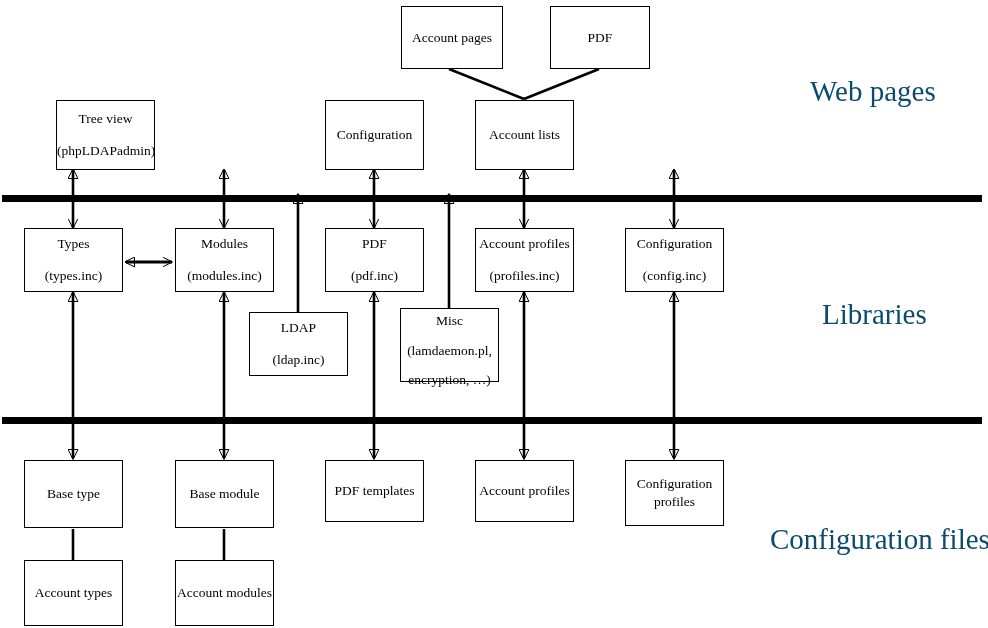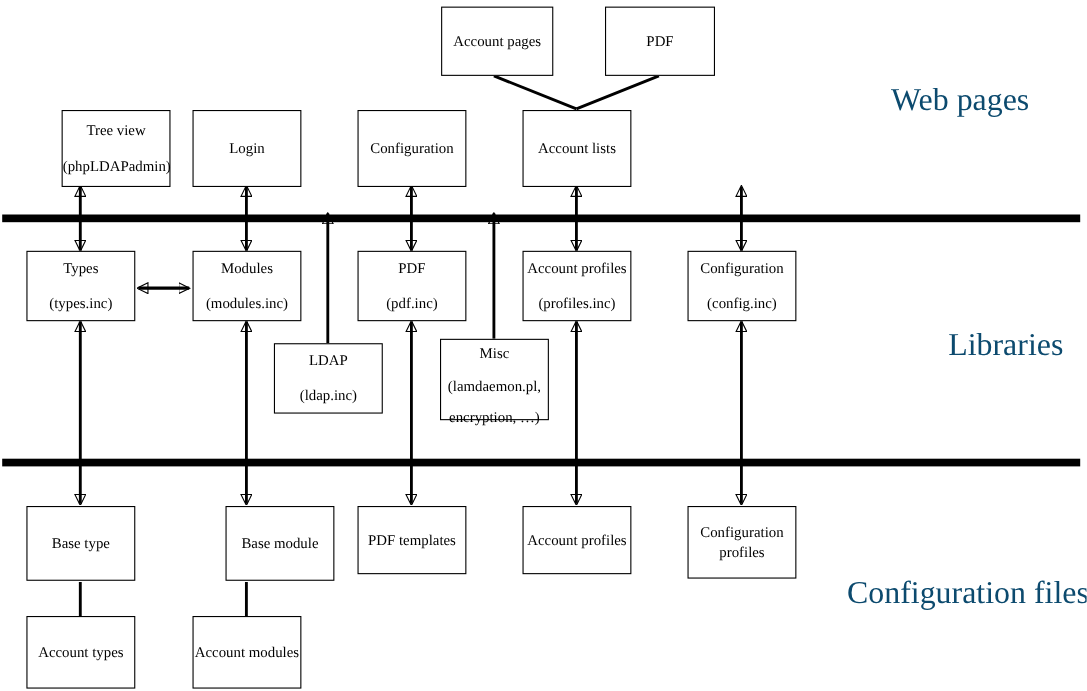--- a/index.html
+++ b/index.html
@@ -118,23 +118,20 @@
 
   <div class="box" style="left:550px; top:6px; width:100px; height:63px;">
     <span class="line1">PDF</span>
   </div>
 
   <div class="box two-line" style="left:24px; top:100px; width:99px; height:70px;margin-left:32px;">
     <span class="line1">Tree view</span>
     <span class="line2">(phpLDAPadmin)</span>
   </div>
 
-  <div class="box" style="left:175px; top:100px; width:99px; height:70px;">
-    <span class="line1">Login</span>
-  </div>
 
   <div class="box" style="left:325px; top:100px; width:99px; height:70px;">
     <span class="line1">Configuration</span>
   </div>
 
   <div class="box" style="left:475px; top:100px; width:99px; height:70px;">
     <span class="line1">Account lists</span>
   </div>
 
 
@@ -169,27 +166,27 @@
     <span class="line1">LDAP</span>
     <span class="line2">(ldap.inc)</span>
   </div>
 
   <div class="box pad-top" style="left:400px; top:308px; width:99px; height:74px;">
     <span class="line1">Misc</span>
     <span class="line2">(lamdaemon.pl,</span>
     <span class="line2">encryption, …)</span>
   </div>
 
-  <div class="section-label" style="left:822px; top:298px;margin-left:40px;">Libraries</div>
+  <div class="section-label" style="left:822px; top:298px;">Libraries</div>
 
   <div class="box" style="left:24px; top:460px; width:99px; height:68px;">
     <span class="line1">Base type</span>
   </div>
 
-  <div class="box" style="left:175px; top:460px; width:99px; height:68px;margin-left:30px;">
+  <div class="box" style="left:175px; top:460px; width:99px; height:68px;">
     <span class="line1">Base module</span>
   </div>
 
   <div class="box" style="left:325px; top:460px; width:99px; height:62px;font-family:Liberation Serif, serif;">
     <span class="line1">PDF templates</span>
   </div>
 
   <div class="box" style="left:475px; top:460px; width:99px; height:62px;">
     <span class="line1">Account profiles</span>
   </div>

